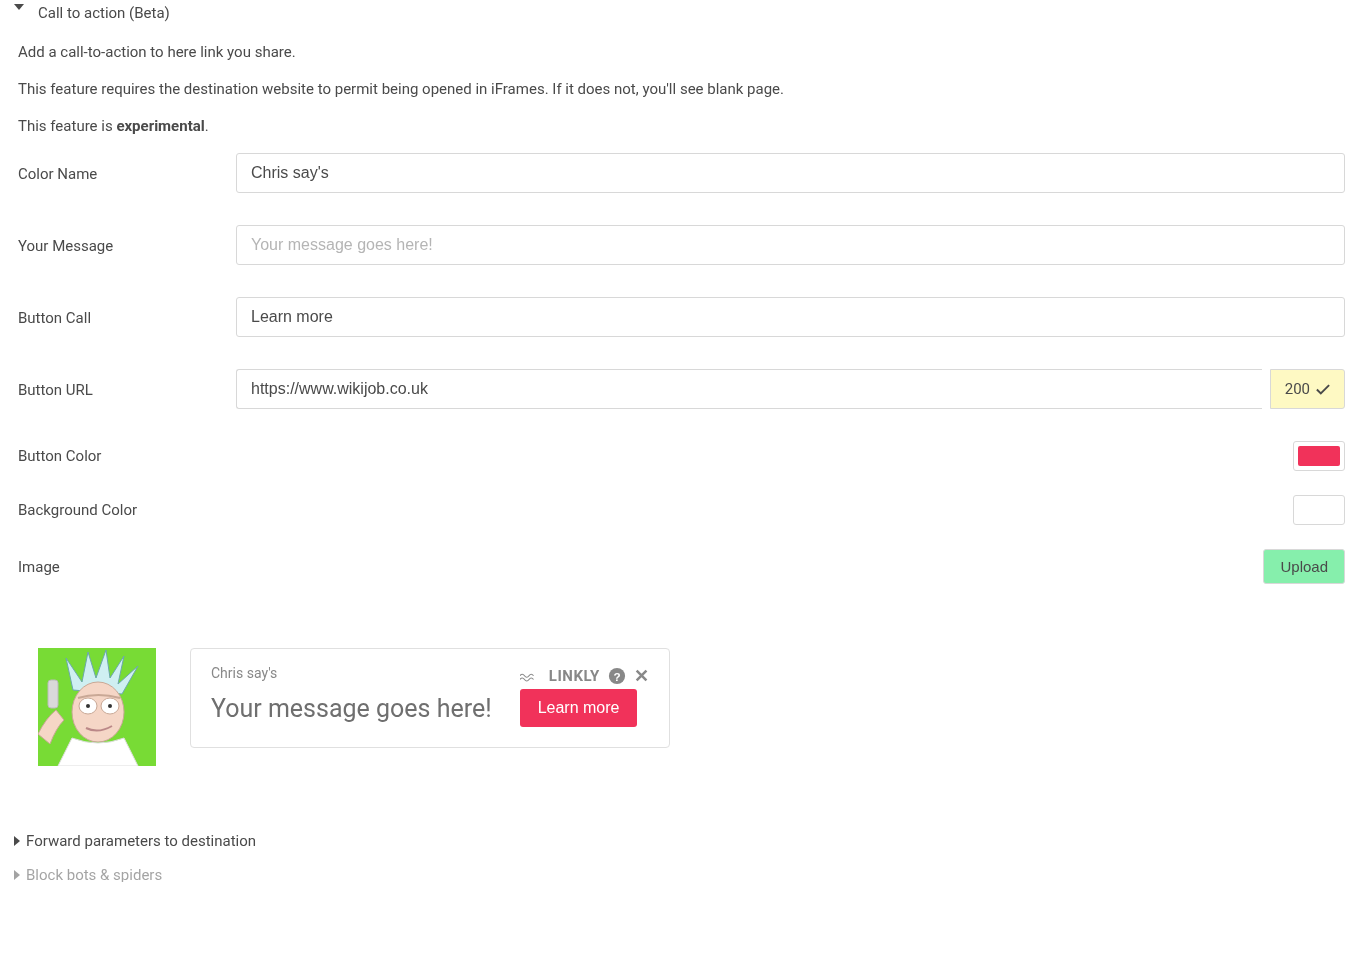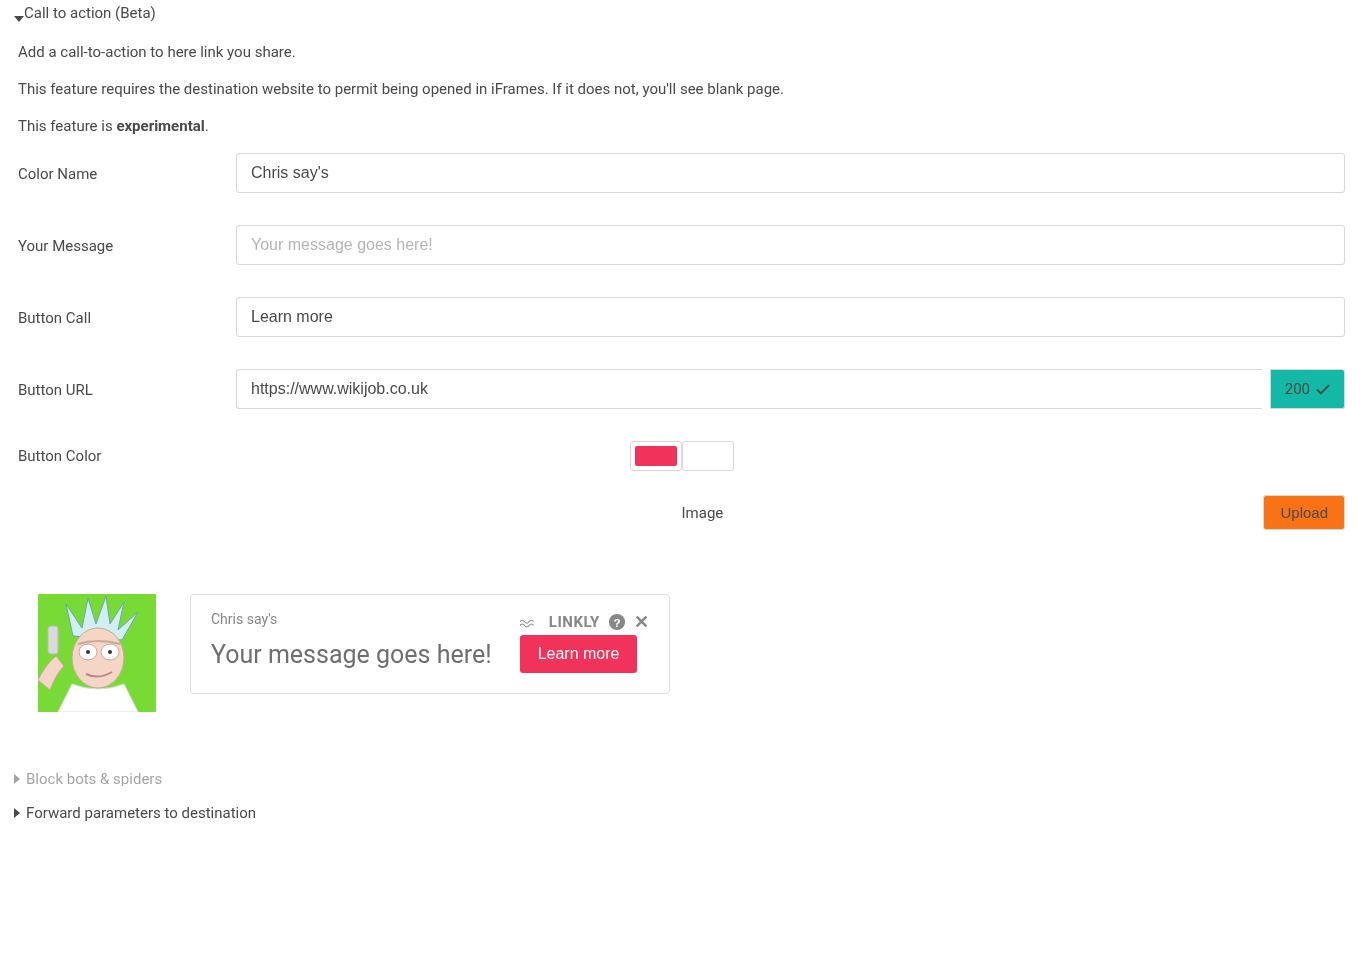--- a/index.html
+++ b/index.html
@@ -9,22 +9,22 @@
     font-family: -apple-system, BlinkMacSystemFont, "Segoe UI", Roboto, "Helvetica Neue", Arial, sans-serif;
     color: #4a4a4a;
     background: #fff;
     font-size: 15px;
   }
   .container {
     padding: 0 18px 40px 18px;
   }
   .section-header {
     display: flex;
-    align-items: flex-end;
-    gap: 0;
+    align-items: flex-start;
+    gap: 14px;
     padding: 4px 0 10px 0;
     font-size: 15px;
     color: #4a4a4a;
     cursor: pointer;
     margin-left: -4px;
   }
   .caret {
     width: 0;
     height: 0;
     display: inline-block;
@@ -83,33 +83,34 @@
   }
   .url-status {
     border: 1px solid #d8d8d8;
     border-radius: 0 3px 3px 0;
     padding: 10px 14px;
     font-size: 15px;
     color: #4a4a4a;
     display: flex;
     align-items: center;
     gap: 6px;
-    background: #14b8a6;
+    background: #fef9c3;
   }
   .check-icon {
     width: 14px;
     height: 11px;
     display: inline-block;
   }
   .check-icon svg { display: block; }
 
   .color-grid {
     display: flex;
     gap: 0;
     margin-bottom: 20px;
+    flex-direction: column;
   }
   .color-col {
     flex: 1;
   }
   .color-row {
     display: flex;
     align-items: center;
     margin-bottom: 24px;
   }
   .color-label {
@@ -124,21 +125,21 @@
     background: #fff;
     cursor: pointer;
   }
   .swatch {
     width: 42px;
     height: 20px;
     border-radius: 2px;
   }
   .upload-btn {
     border: 1px solid #d8d8d8;
-    background: #f97316;
+    background: #86efac;
     border-radius: 3px;
     padding: 8px 16px;
     font-size: 15px;
     color: #4a4a4a;
     cursor: pointer;
   }
 
   .preview-area {
     display: flex;
     align-items: flex-start;
@@ -297,20 +298,21 @@
     <div class="color-col">
       <div class="color-row">
         <div class="color-label">Button Color</div>
         <div class="swatch-wrap">
           <div class="swatch" id="sw-btn-color" style="background: rgb(241, 50, 90);"></div>
         </div>
       </div>
     </div>
     <div class="color-col">
       <div class="color-row">
+        <div class="color-label">Background Color</div>
         <div class="swatch-wrap">
           <div class="swatch" id="sw-bg-color" style="background: rgb(255, 255, 255);"></div>
         </div>
       </div>
       <div class="color-row">
         <div class="color-label">Image</div>
         <button class="upload-btn">Upload</button>
       </div>
     </div>
   </div>
@@ -365,23 +367,23 @@
           <span class="close-x">✕</span>
         </div>
       </div>
       <div class="cta-bottom-row">
         <div class="cta-message">Your message goes here!</div>
         <button class="cta-btn">Learn more</button>
       </div>
     </div>
   </div>
 
+  <div class="collapsed-section">
+    <span class="caret caret-right"></span>
+    <span>Forward parameters to destination</span>
+  </div>
+
   <div class="collapsed-section" style="opacity:0.5; overflow:hidden; height:14px;">
     <span class="caret caret-right"></span>
     <span>Block bots &amp; spiders</span>
   </div>
 
-  <div class="collapsed-section">
-    <span class="caret caret-right"></span>
-    <span>Forward parameters to destination</span>
-  </div>
-
 </div>
 
 </body></html>

